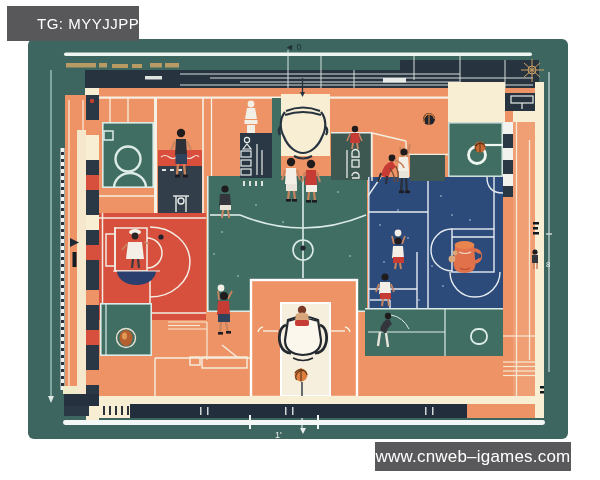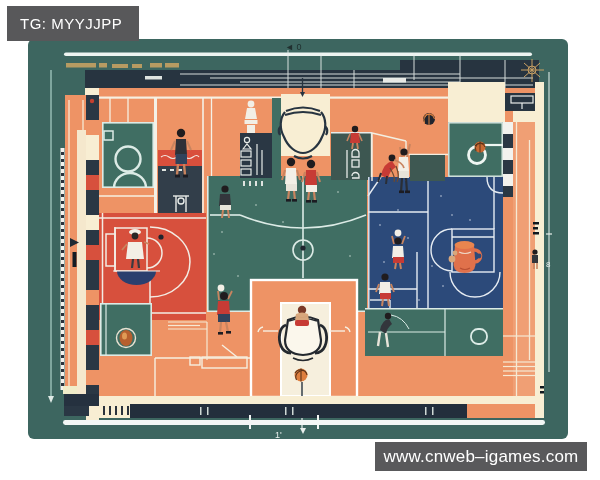--- a/index.html
+++ b/index.html
@@ -1,20 +1,20 @@
 <!DOCTYPE html>
 <html><head>
 <meta charset="utf-8">
 <style>
 html,body{margin:0;padding:0;width:600px;height:480px;background:#ffffff;overflow:hidden;
 font-family:"Liberation Sans",sans-serif;}
 #stage{position:relative;width:600px;height:480px;}
 #tg{position:absolute;left:7px;top:6px;width:132px;height:35px;background:#58585a;color:#fff;
-font-size:15px;line-height:35px;padding-left:13px;box-sizing:border-box;letter-spacing:0.5px;white-space:nowrap;}
-#site{position:absolute;left:375px;top:442px;width:212px;height:29px;background:#59595b;color:#fff;
+font-size:15px;line-height:35px;padding-left:30px;box-sizing:border-box;letter-spacing:0.5px;white-space:nowrap;}
+#site{position:absolute;left:375px;top:442px;width:196px;height:29px;background:#59595b;color:#fff;
 font-size:17px;line-height:29px;text-align:center;letter-spacing:0.2px;white-space:nowrap;}
 </style>
 </head>
 <body>
 <div id="stage">
 <svg width="600" height="480" viewBox="0 0 600 480">
 
 <rect x="0" y="0" width="600" height="480" fill="#ffffff"></rect>
 
 <rect x="28" y="39" width="540" height="400" rx="6" fill="#3d6660"></rect>

